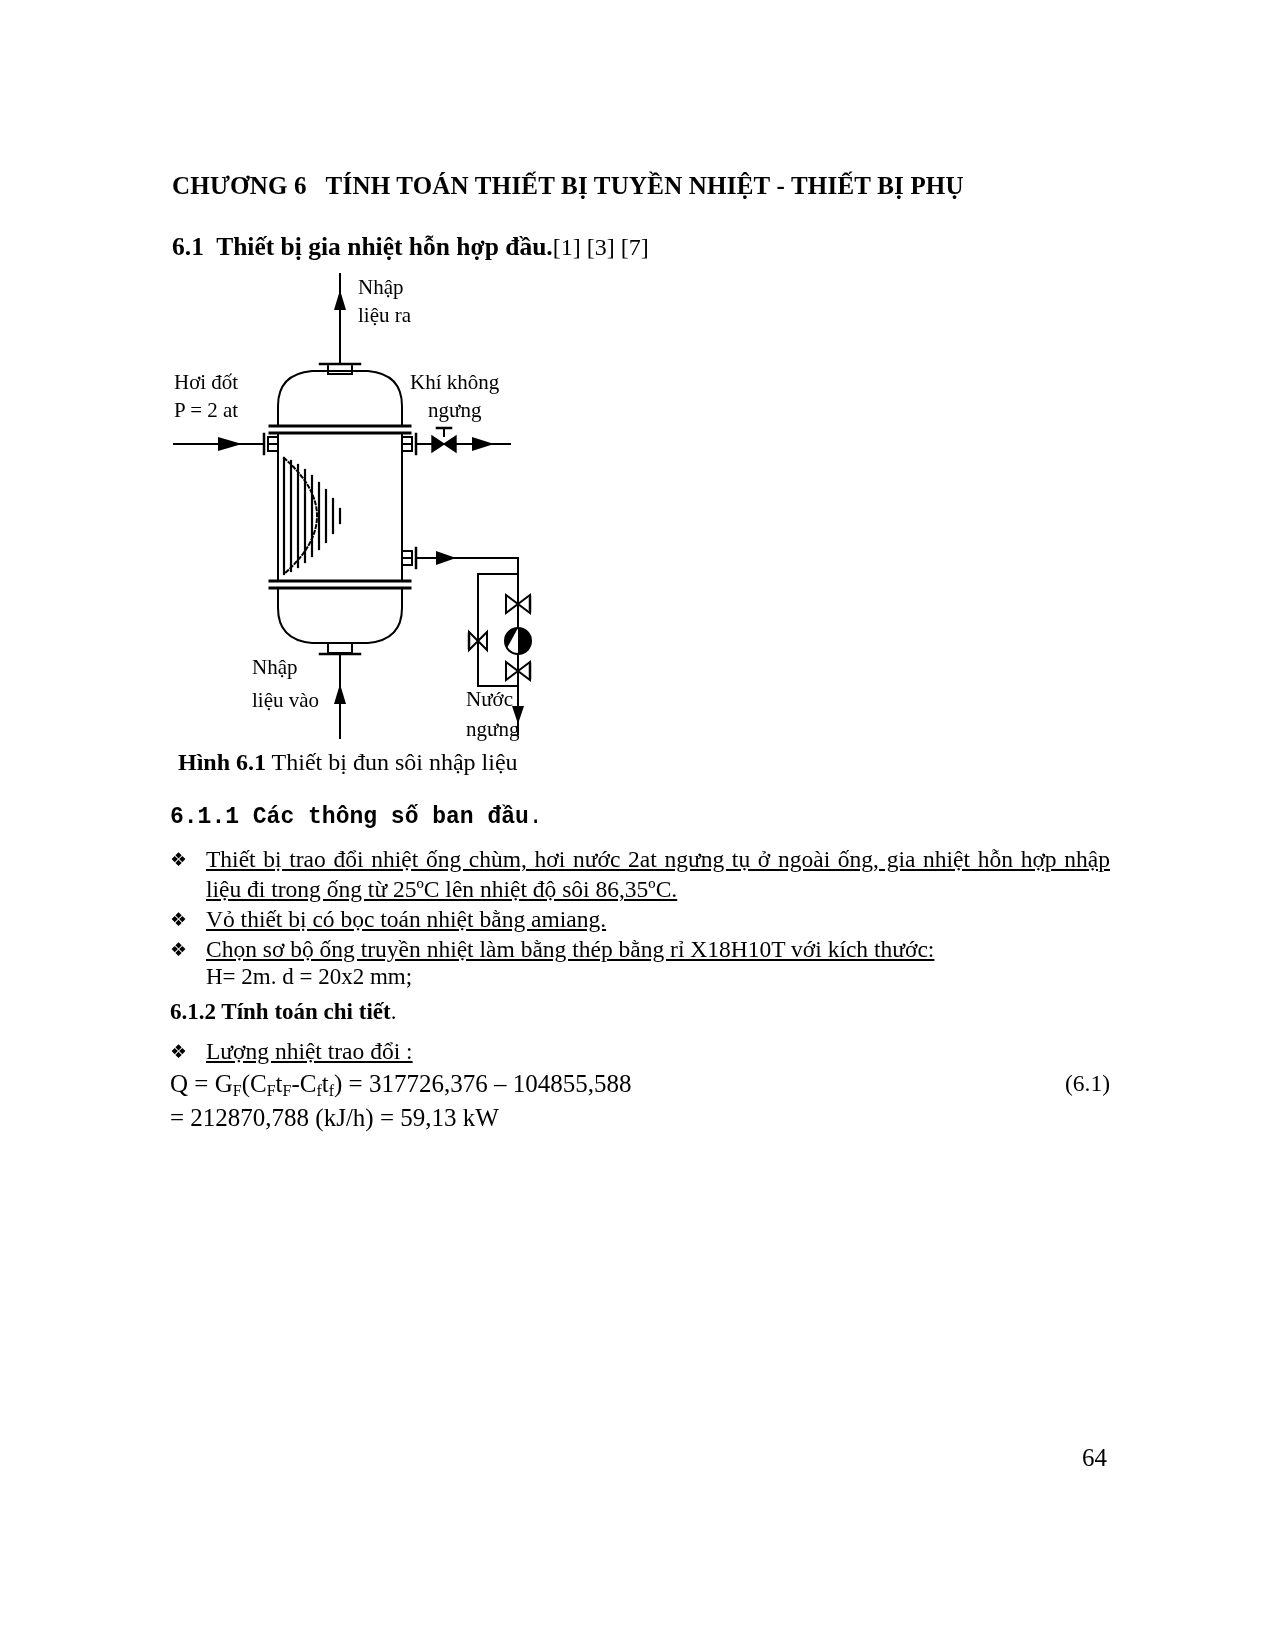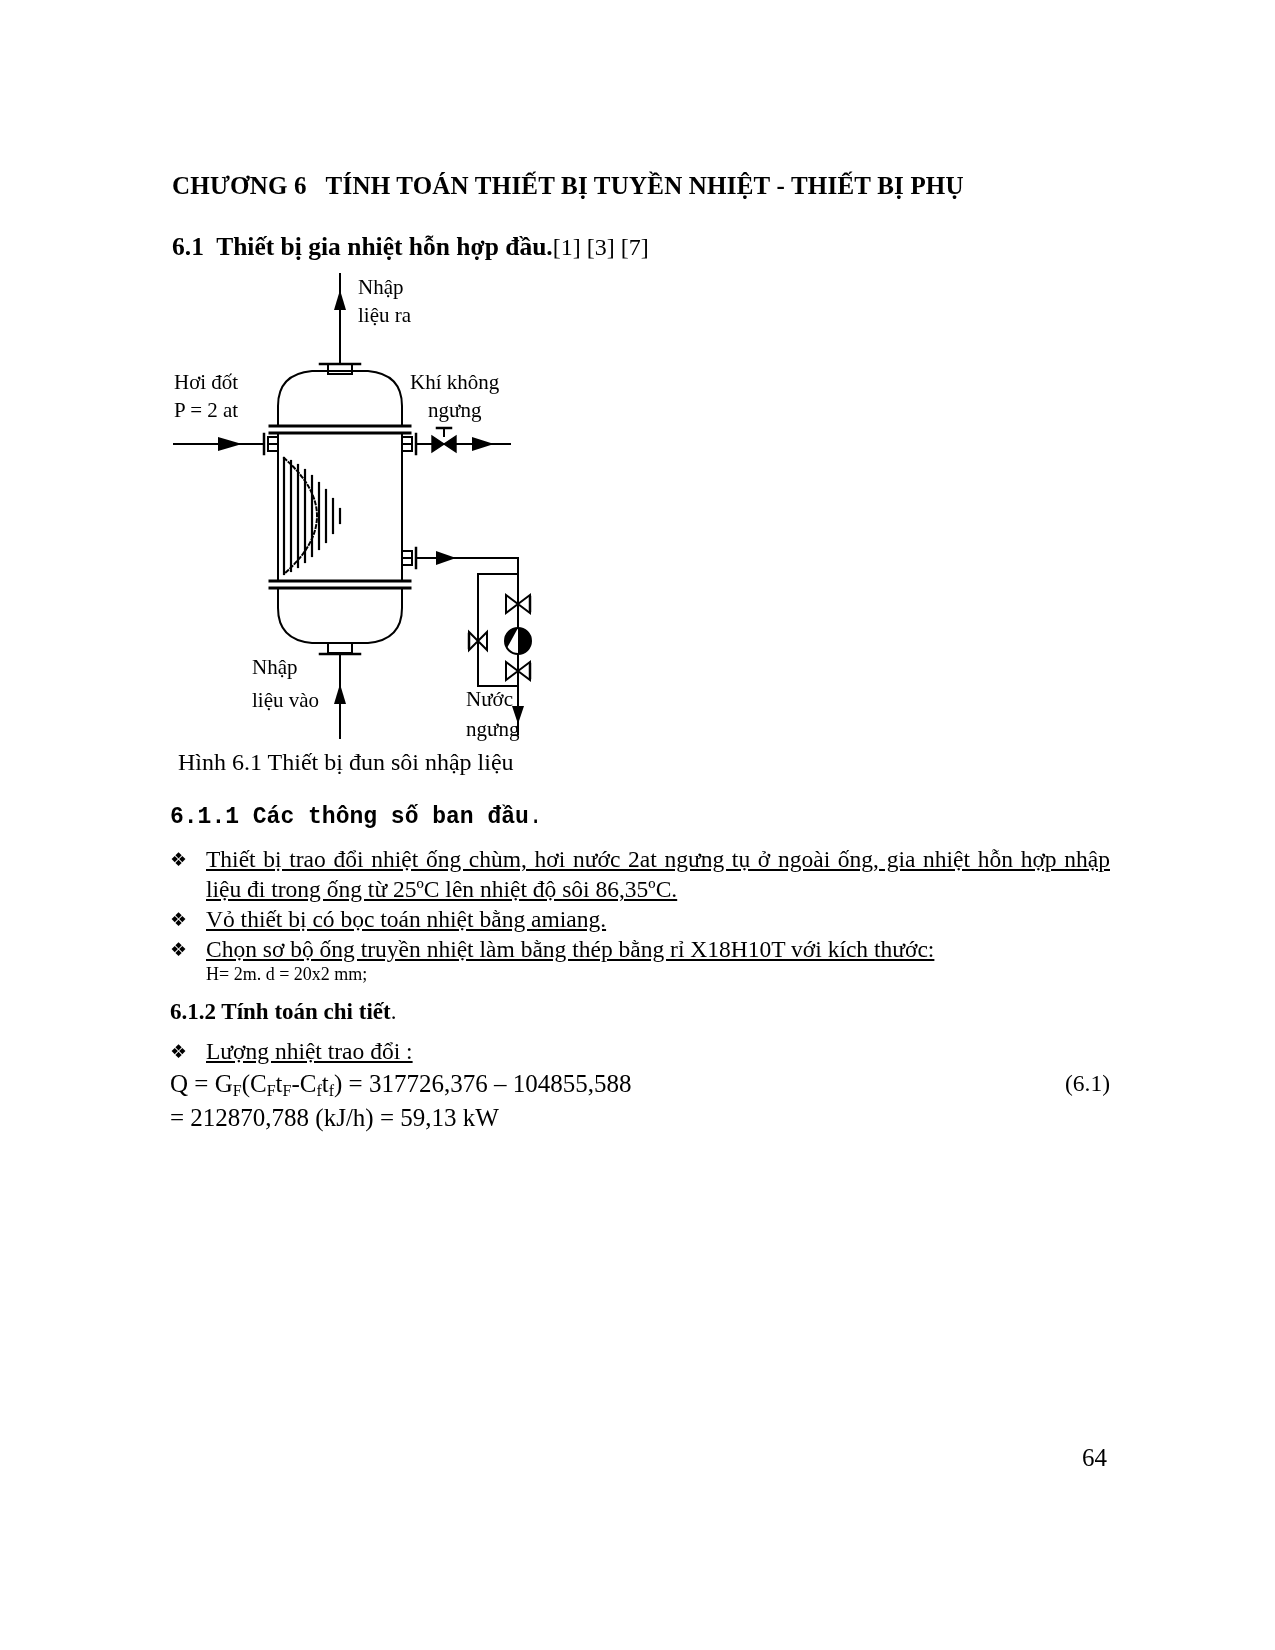--- a/index.html
+++ b/index.html
@@ -57,21 +57,21 @@
   .diagram svg { display: block; }
 
   
   .fig-caption {
     position: absolute;
     left: 178px;
     top: 745px;
     font-size: 24px;
     white-space: pre;
   }
-  .fig-caption b { font-weight: normal; }
+  .fig-caption b { font-weight: bold; }
 
   
   .sub-head {
     position: absolute;
     left: 170px;
     font-size: 23px;
     font-weight: bold;
     white-space: pre;
   }
   .sub-head .plain { font-weight: normal; }
@@ -94,21 +94,21 @@
   }
   .bullet .btext {
     display: block;
     margin-left: 36px;
     text-align: justify;
     text-decoration: underline;
   }
   .indent-line {
     position: absolute;
     left: 206px;
-    font-size: 18px;
+    font-size: 23px;
     white-space: pre;
   }
   .eq-line {
     position: absolute;
     left: 170px;
     font-size: 25px;
     white-space: pre;
   }
   .eq-num {
     position: absolute;

